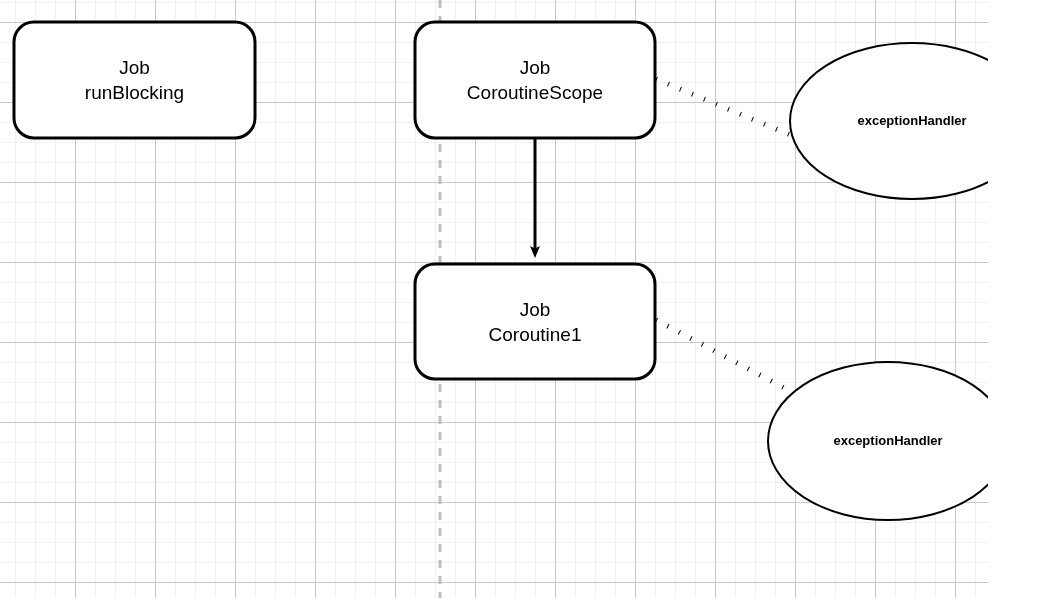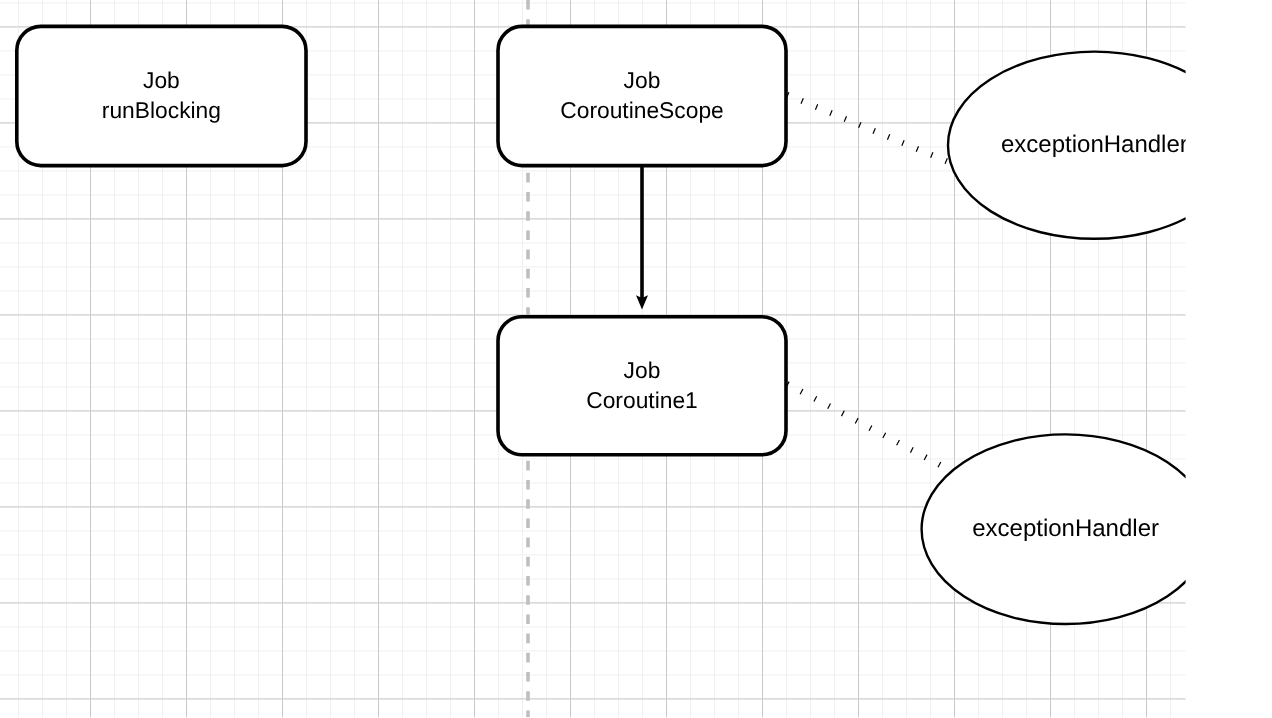--- a/index.html
+++ b/index.html
@@ -50,23 +50,23 @@
     pointer-events: none;
     color: #000000;
     white-space: pre-line;
   }
   .box-label {
     font-size: 19px;
     line-height: 25px;
     font-weight: 400;
   }
   .ellipse-label {
-    font-size: 20px;
+    font-size: 13px;
     line-height: 24px;
-    font-weight: normal;
+    font-weight: bold;
   }
 </style>
 </head>
 <body>
 
 <div id="canvas">
 
   <svg id="svg-layer" viewBox="0 0 1060 598" xmlns="http://www.w3.org/2000/svg">
 
     <defs>

